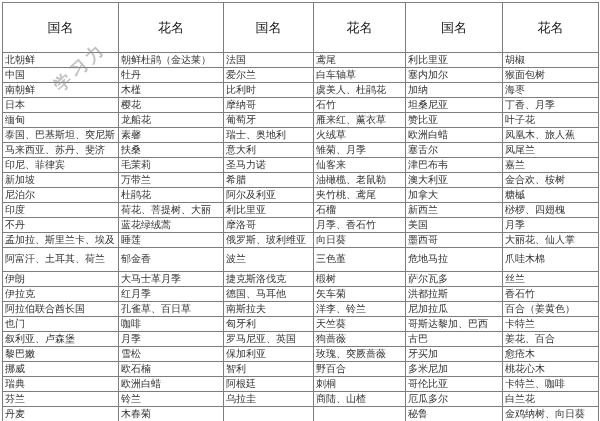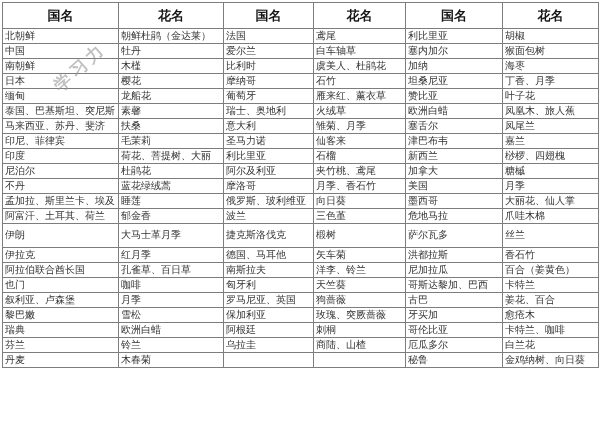--- a/index.html
+++ b/index.html
@@ -12,22 +12,22 @@
     position:absolute; top:2px; left:2px;
     width:596px; border-collapse:collapse; table-layout:fixed;
   }
   .flowers th, .flowers td {
     border:1px solid #7d7d7d;
     overflow:hidden; white-space:nowrap;
     box-sizing:border-box;
   }
   .flowers th {
     height:18px; line-height:17px;
-    font-size:13px; font-weight:bold; color:#151515;
-    text-align:center; padding:4px;
+    font-size:13px; font-weight:normal; color:#151515;
+    text-align:center; padding:16px;
     background:#ffffff;
   }
   .flowers td {
     height:15px; line-height:14px;
     font-size:10px; color:#333333;
     padding:0 0 0 2px; text-align:left;
     background:transparent;
   }
   .flowers tbody tr:nth-child(14) td { height:24px;font-family:Liberation Mono, monospace; }
   .watermark {
@@ -124,36 +124,44 @@
         </tr>
         <tr>
           <td>印尼、菲律宾</td>
           <td>毛茉莉</td>
           <td>圣马力诺</td>
           <td>仙客来</td>
           <td>津巴布韦</td>
           <td>嘉兰</td>
         </tr>
         <tr>
+          <td>新加坡</td>
+          <td>万带兰</td>
+          <td>希腊</td>
+          <td>油橄榄、老鼠勒</td>
+          <td>澳大利亚</td>
+          <td>金合欢、桉树</td>
+        </tr>
+        <tr>
+          <td>尼泊尔</td>
+          <td>杜鹃花</td>
+          <td>阿尔及利亚</td>
+          <td>夹竹桃、鸢尾</td>
+          <td>加拿大</td>
+          <td>糖槭</td>
+        </tr>
+        <tr>
           <td>印度</td>
           <td>荷花、菩提树、大丽</td>
           <td>利比里亚</td>
           <td>石榴</td>
           <td>新西兰</td>
           <td>桫椤、四翅槐</td>
         </tr>
         <tr>
-          <td>尼泊尔</td>
-          <td>杜鹃花</td>
-          <td>阿尔及利亚</td>
-          <td>夹竹桃、鸢尾</td>
-          <td>加拿大</td>
-          <td>糖槭</td>
-        </tr>
-        <tr>
           <td>不丹</td>
           <td>蓝花绿绒蒿</td>
           <td>摩洛哥</td>
           <td>月季、香石竹</td>
           <td>美国</td>
           <td>月季</td>
         </tr>
         <tr>
           <td>孟加拉、斯里兰卡、埃及</td>
           <td>睡莲</td>
@@ -212,20 +220,28 @@
         </tr>
         <tr>
           <td>黎巴嫩</td>
           <td>雪松</td>
           <td>保加利亚</td>
           <td>玫瑰、突厥蔷薇</td>
           <td>牙买加</td>
           <td>愈疮木</td>
         </tr>
         <tr>
+          <td>挪威</td>
+          <td>欧石楠</td>
+          <td>智利</td>
+          <td>野百合</td>
+          <td>多米尼加</td>
+          <td>桃花心木</td>
+        </tr>
+        <tr>
           <td>瑞典</td>
           <td>欧洲白蜡</td>
           <td>阿根廷</td>
           <td>刺桐</td>
           <td>哥伦比亚</td>
           <td>卡特兰、咖啡</td>
         </tr>
         <tr>
           <td>芬兰</td>
           <td>铃兰</td>

